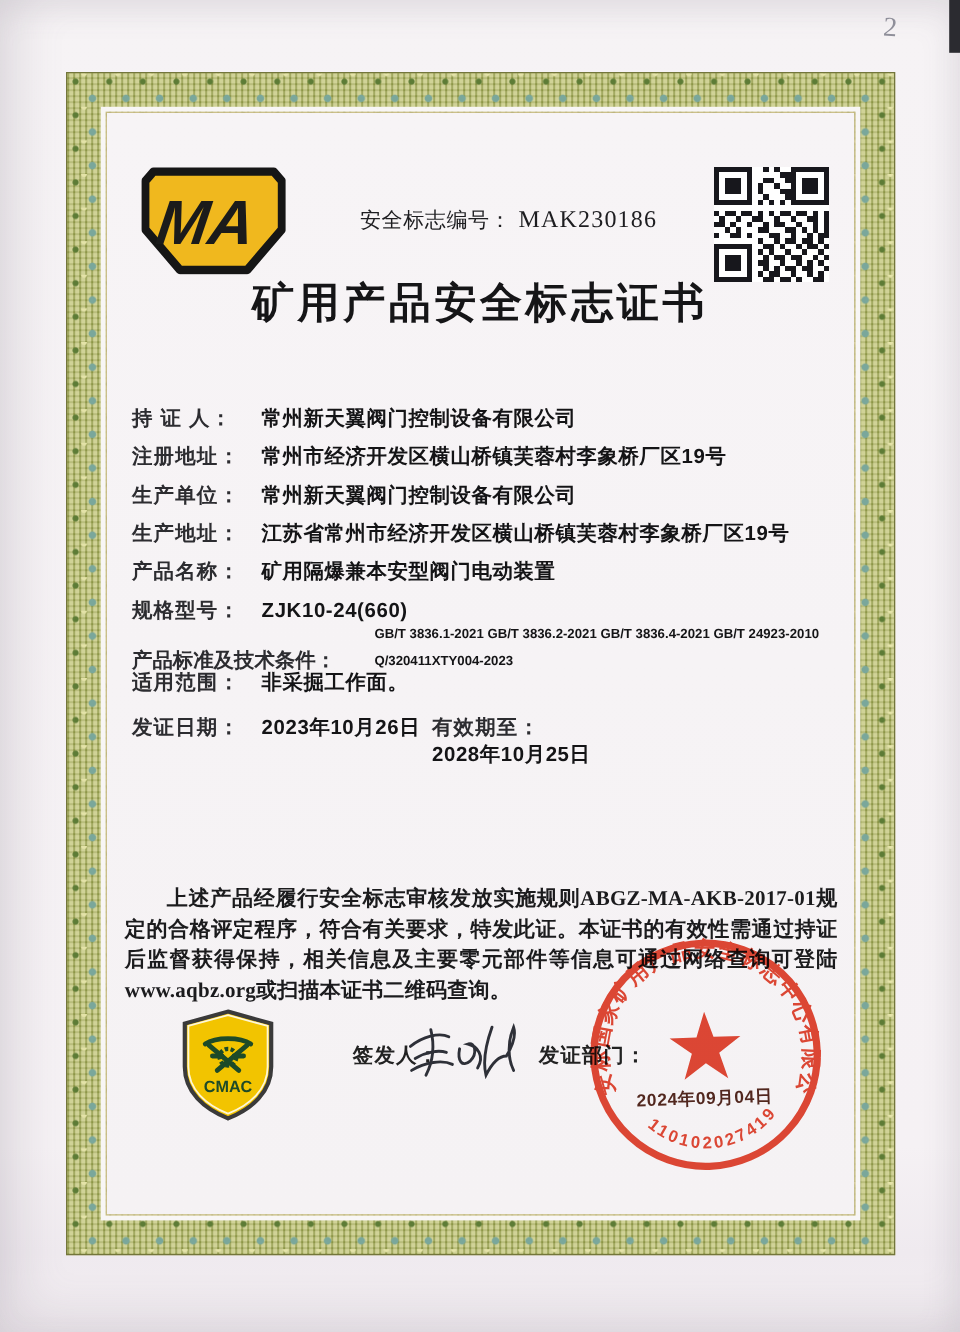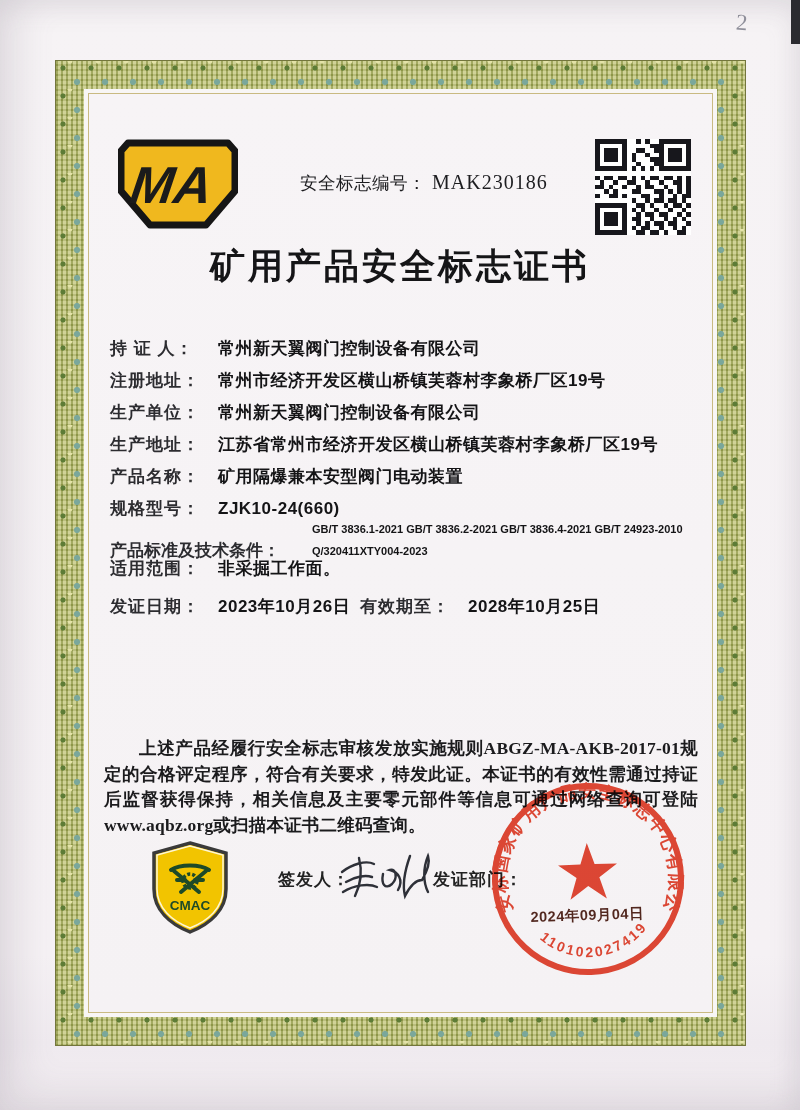--- a/index.html
+++ b/index.html
@@ -28,39 +28,39 @@
     position:absolute;left:32px;top:32px;right:32px;bottom:32px;
     background:linear-gradient(180deg,#f7f4f6,#f5f2f4);
     border:1px solid #c9ba82;outline:4px solid #f8f6f5;
   }
   
   .ma-logo{position:absolute;left:118px;top:139px;width:120px;height:90px;}
   .certno-line{position:absolute;left:300px;top:171px;font-family:"Liberation Serif",serif;
     font-size:17.5px;color:#1d1d20;letter-spacing:.5px;}
   .certno-line .no{font-size:20px;margin-left:6px;letter-spacing:1px;}
   .qr{position:absolute;left:595px;top:139px;width:96px;height:96px;}
-  .title{position:absolute;left:90px;top:243px;width:620px;text-align:center;
+  .title{position:absolute;left:90px;top:229px;width:620px;text-align:center;
     font-family:"Liberation Serif",serif;font-weight:800;font-size:35px;color:#151517;letter-spacing:3px;}
   
   .row{position:absolute;left:110px;width:596px;display:flex;align-items:flex-end;
     font-size:17px;line-height:22px;}
   .row .lbl{flex:none;width:108px;font-weight:600;color:#2c2c30;letter-spacing:1px;}
   .row .val{font-weight:700;color:#141416;letter-spacing:.5px;}
   .row.standards{}
   .row.standards .lbl{width:202px;letter-spacing:0;}
   .row.standards .val{width:404px;font-size:11px;line-height:22px;letter-spacing:0;}
   .dgroup{display:flex;}
-  .dgroup.g2{position:absolute;left:250px;top:0;}
+  .dgroup.g2{position:absolute;left:250px;top:0;flex-direction:column;}
   
   .statement{position:absolute;left:104px;top:736px;width:594px;
     font-family:"Liberation Serif",serif;font-weight:700;font-size:17.5px;
     line-height:25.5px;color:#1b1b1d;text-indent:2em;text-align:justify;letter-spacing:.2px;}
   
   .cmac{position:absolute;left:147px;top:840px;width:86px;height:96px;}
-  .sign-label,.dept-label{position:absolute;top:868px;font-size:17px;font-weight:700;color:#222;letter-spacing:1px;}
+  .sign-label,.dept-label{position:absolute;top:868px;font-size:17px;font-weight:700;color:#222;letter-spacing:1px;margin-left:16px;}
   .sign-label{left:278px;}
   .dept-label{left:433px;}
   .signature{position:absolute;left:336px;top:842px;width:100px;height:62px;}
   .stamp{position:absolute;left:488px;top:779px;width:200px;height:200px;
     mix-blend-mode:multiply;opacity:.93;transform:rotate(-2deg);}
 </style>
 </head>
 <body>
 
 <div class="page">

